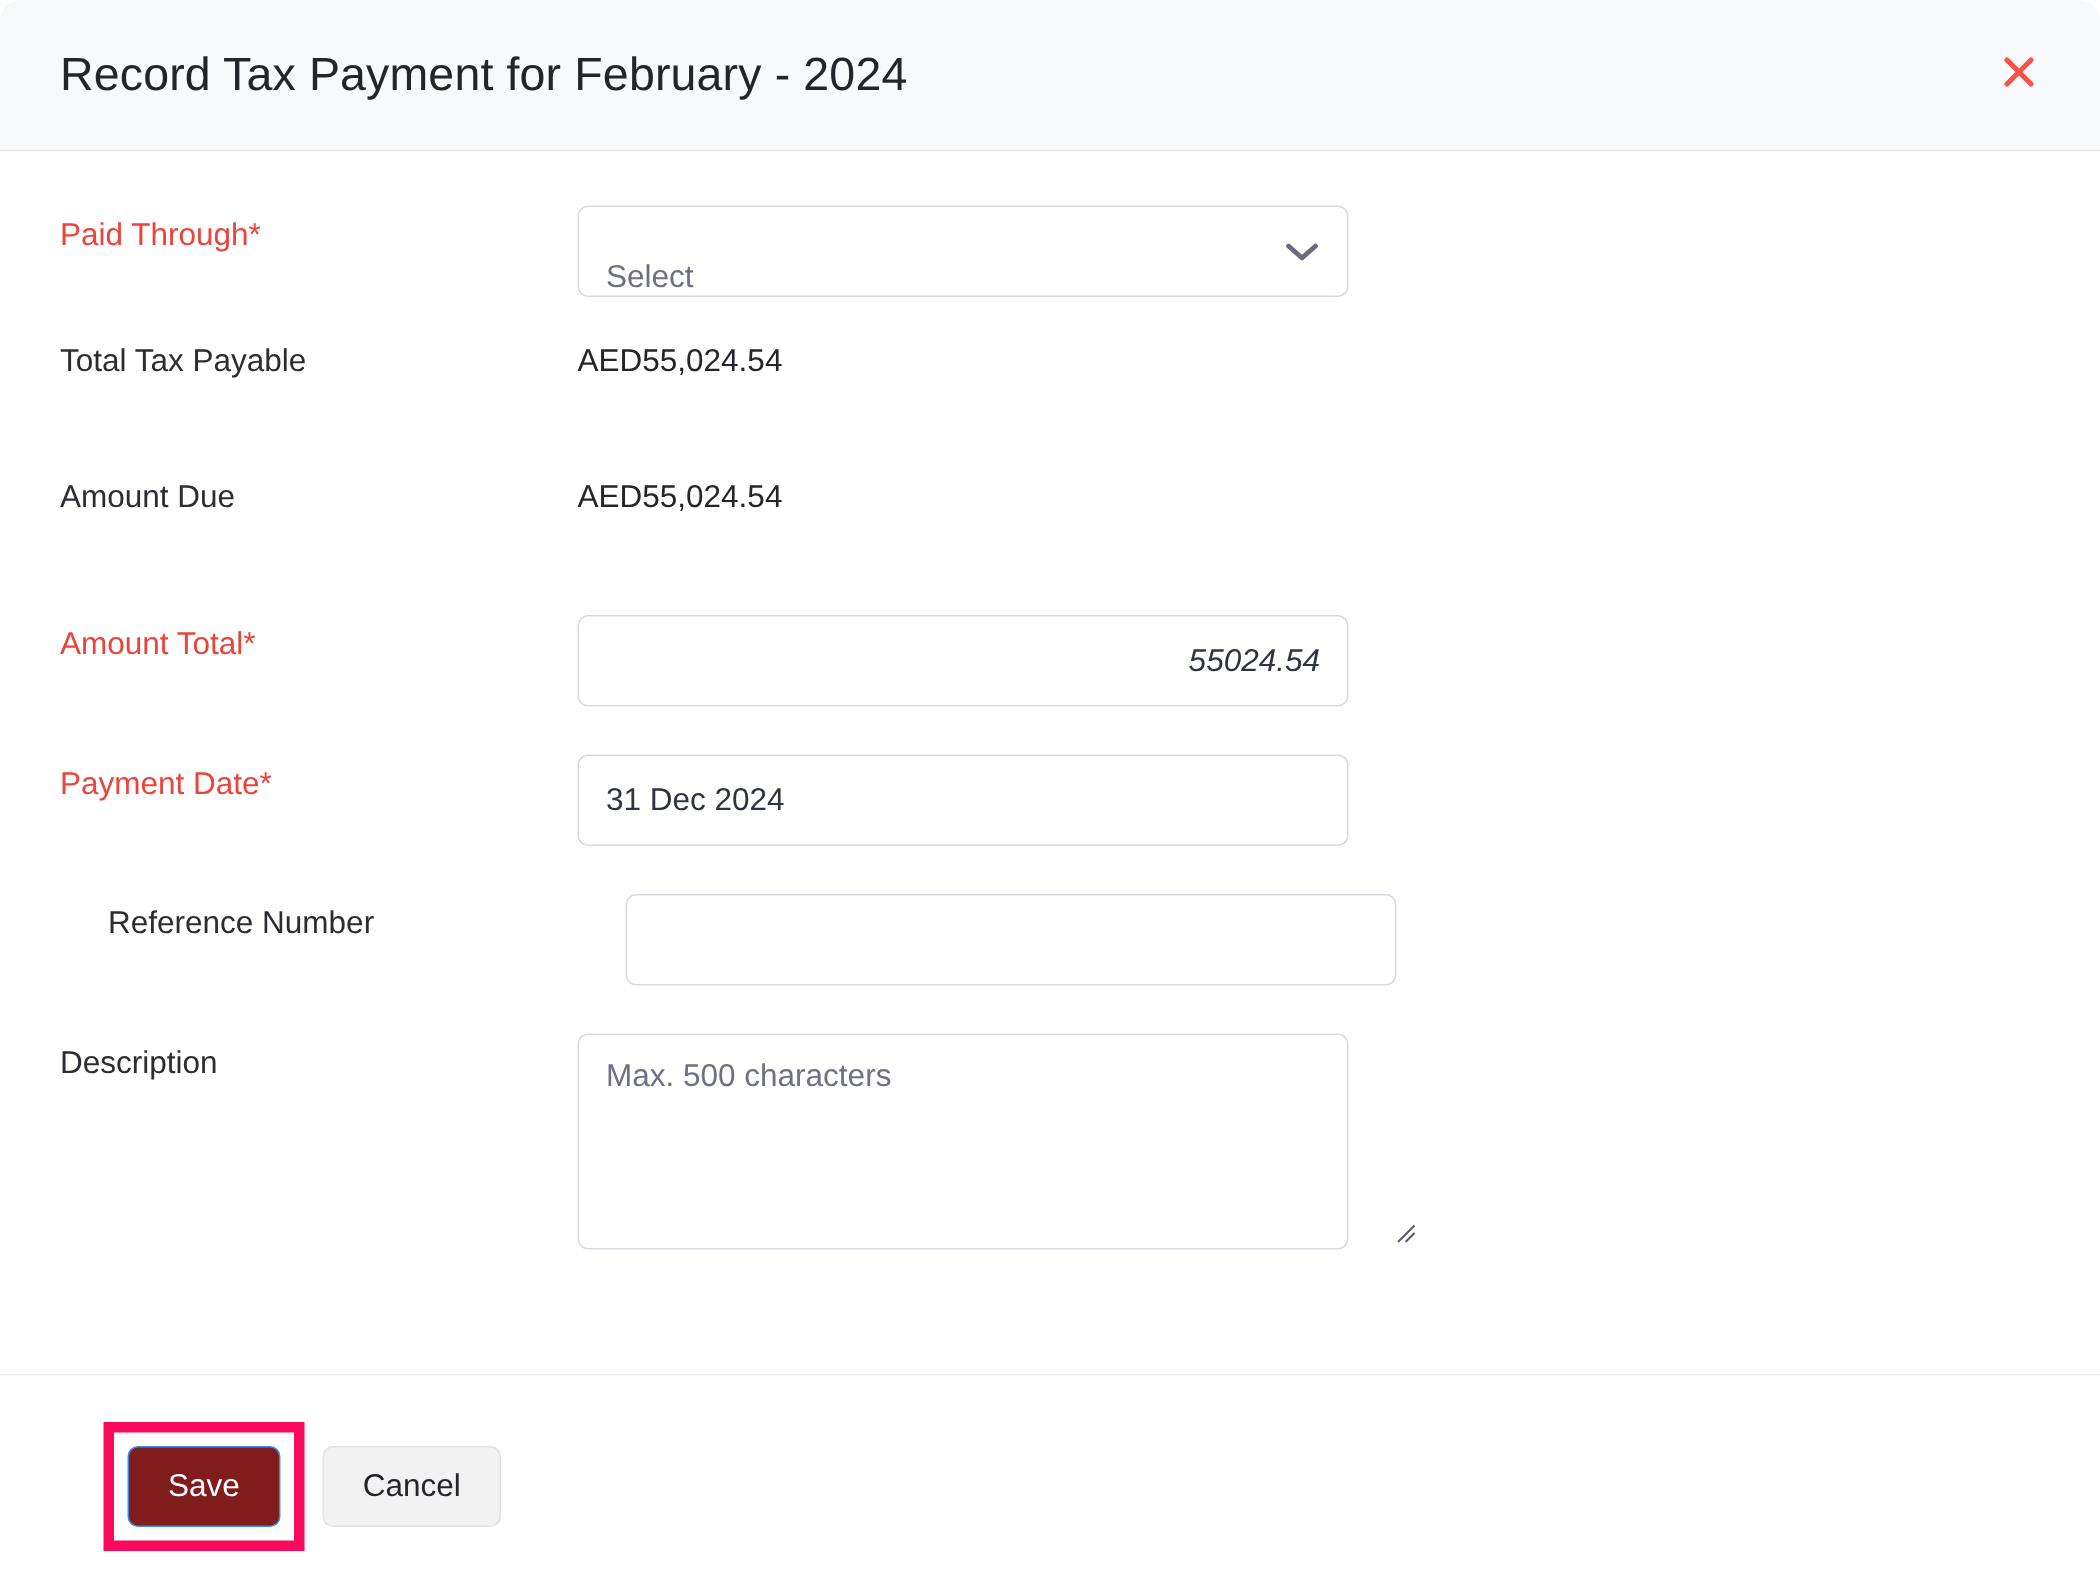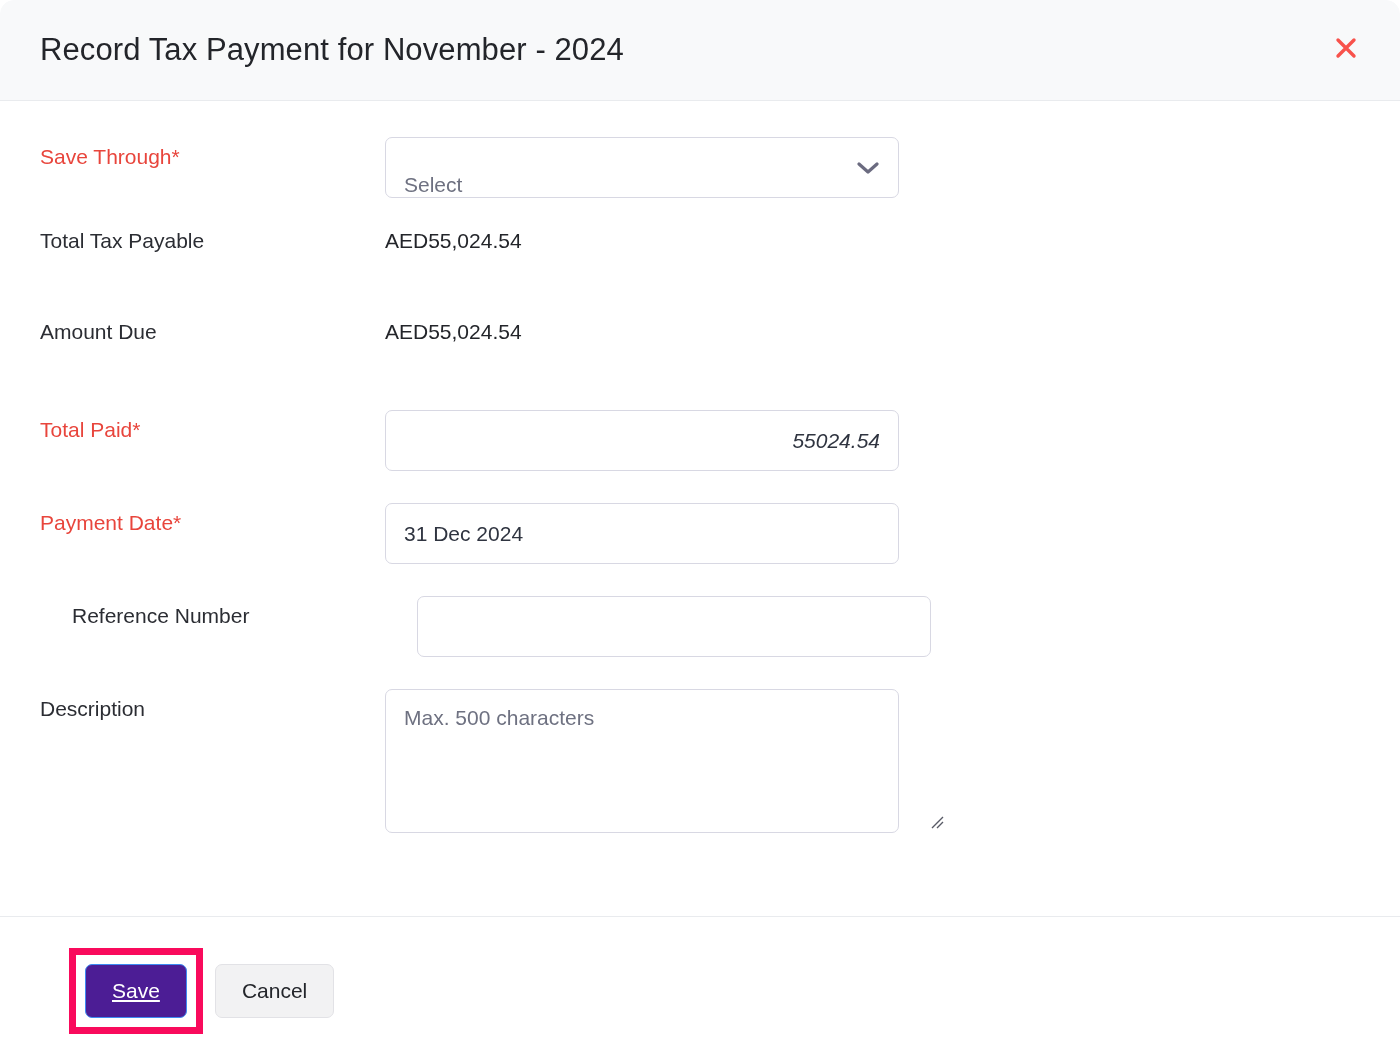--- a/index.html
+++ b/index.html
@@ -185,52 +185,51 @@
   .btn {
     font-family: "Liberation Sans", sans-serif;
     font-size: 21px;
     border-radius: 7px;
     height: 54px;
     padding: 0 26px;
     cursor: pointer;
     line-height: 1;
   }
   .btn-primary {
-    background: #4c1d95;
+    background: #7f1d1d;
     color: #ffffff;
     border: 1px solid #3d8bf2;
-    text-decoration: underline;
   }
   .btn-secondary {
     background: #f2f2f3;
     color: #23252a;
     border: 1px solid #e2e2e6;
     margin-left: 12px;
   }
 </style>
 </head>
 <body>
 
 <div class="modal">
 
   <div class="modal-header">
-    <div class="modal-title">Record Tax Payment for November - 2024</div>
+    <div class="modal-title">Record Tax Payment for February - 2024</div>
     <button class="close-btn">
       <span>
         <svg width="28" height="28" viewBox="0 0 28 28" aria-hidden="true">
           <path d="M6 6 L22 22 M22 6 L6 22" stroke="#f8524b" stroke-width="3.4" stroke-linecap="round"></path>
         </svg>
       </span>
     </button>
   </div>
 
   <div class="modal-body">
 
     <div class="form-row row-paid-through">
-      <div class="form-label required">Save Through*</div>
+      <div class="form-label required">Paid Through*</div>
       <div class="form-control">
         <div class="select-wrap">
           <div class="select-box">
             <span class="select-placeholder">Select</span>
           </div>
           <span class="chevron">
             <svg width="22" height="14" viewBox="0 0 22 14" aria-hidden="true">
               <path d="M2 3 L11 11 L20 3" fill="none" stroke="#6b6b80" stroke-width="3.2" stroke-linecap="round" stroke-linejoin="round"></path>
             </svg>
           </span>
@@ -246,21 +245,21 @@
     </div>
 
     <div class="form-row row-amount-due">
       <div class="form-label">Amount Due</div>
       <div class="form-control">
         <div class="static-value">AED55,024.54</div>
       </div>
     </div>
 
     <div class="form-row row-amount-paid">
-      <div class="form-label required">Total Paid*</div>
+      <div class="form-label required">Amount Total*</div>
       <div class="form-control">
         <input class="field num" type="text" value="55024.54" style="">
       </div>
     </div>
 
     <div class="form-row row-payment-date">
       <div class="form-label required">Payment Date*</div>
       <div class="form-control">
         <input class="field" type="text" value="31 Dec 2024" style="">
       </div>

